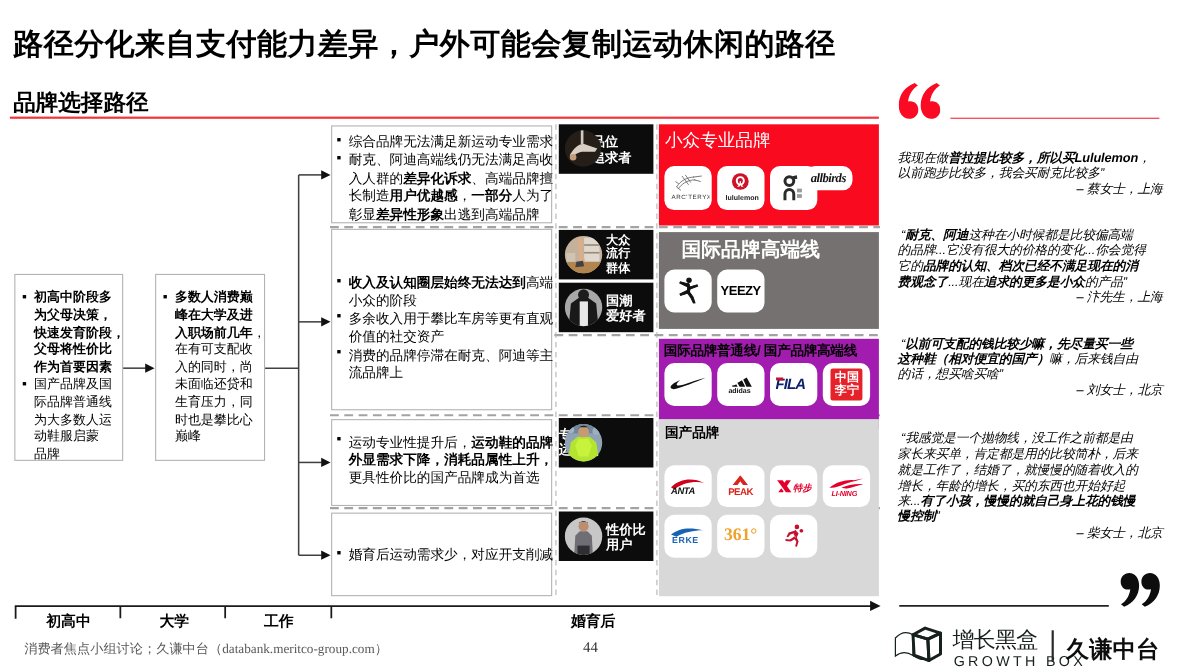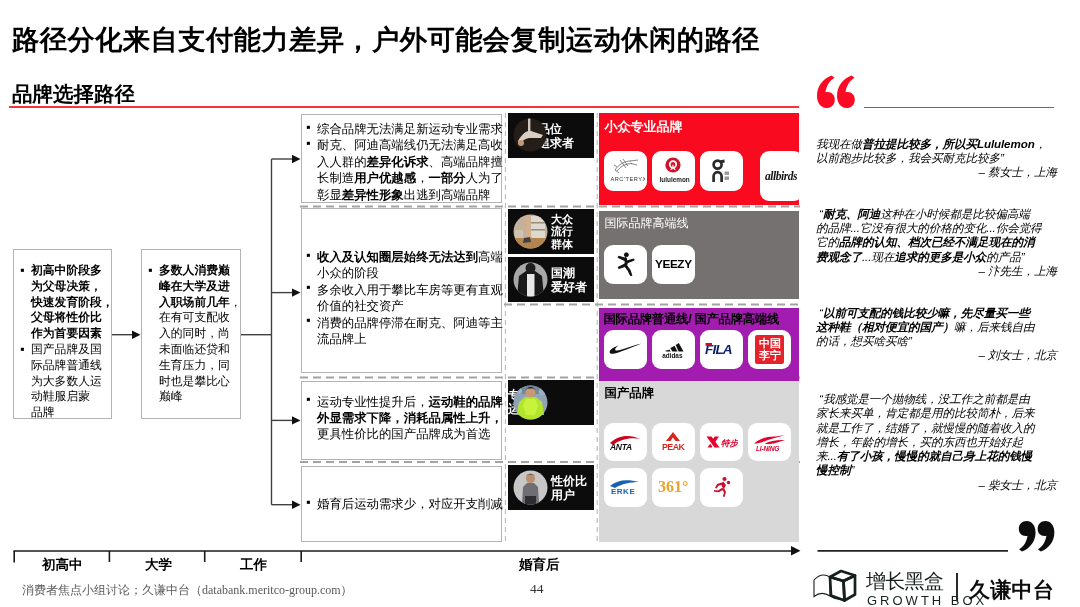--- a/index.html
+++ b/index.html
@@ -207,21 +207,21 @@
   <path d="M9,35 L10,17 L14,13 L21,13 L25,17 L26,35 Z" fill="#6e6e74"></path>
   <rect x="12" y="26" width="11" height="9" fill="#2e2e33"></rect>
   <circle cx="17.5" cy="8.5" r="4.6" fill="#bb8f6e"></circle>
   <path d="M13,7.5 A4.6,4.6 0 0 1 22,7.5 L21,4.5 L14,4.5 Z" fill="#222"></path>
       </g>
 </svg>
 <div class="lbl" style="margin-left:43px">性价比<br>用户</div>
 </div>
 
 <div class="a" style="left:598.5px;top:113px;width:200px;height:92px;background:#fa0a1e">
- <div class="a" style="left:6px;top:5px;font-size:13px;font-weight:bold;color:#fff">小众专业品牌</div>
+ <div class="a" style="left:6px;top:5px;font-size:16px;font-weight:normal;color:#fff">小众专业品牌</div>
  <div class="tile" style="left:5px;top:38px;width:43px;height:39.5px">
    <svg width="40" height="28" viewBox="0 0 40 28">
      <g stroke="#555" stroke-width="0.7" fill="none">
      <path d="M10,13 C14,7 20,4 26,4 M12,14 C16,9 21,6.5 27,6.5 M15,3 L21,11 M18,2 L23,9 M25,4 L33,3 M26,6.5 L32,8 M10,13 L14,16 M12,10 L9,8"></path>
      </g>
      <text x="5.5" y="24" font-size="5.6" letter-spacing="0.55" fill="#333" font-family="Liberation Sans">ARC'TERYX</text>
    </svg>
  </div>
  <div class="tile" style="left:53.3px;top:38px;width:43px;height:39.5px">
    <svg width="34" height="28" viewBox="0 0 34 28">
@@ -236,27 +236,27 @@
      <circle cx="8.6" cy="5.6" r="4"></circle>
      <path d="M4.6,23 L4.6,17.2 A4,4 0 0 1 12.6,17.2 L12.6,23"></path>
     </g>
     <path d="M11.2,1.2 L15.4,0.4 L15.8,3.4 L12.4,4.2 Z" fill="#2b2b2b"></path>
     <g fill="#9a9a9a">
           <rect x="15.5" y="12.5" width="4.5" height="3.4"></rect>
           <rect x="15.5" y="17.5" width="4.5" height="3.4"></rect>
         </g>
    </svg>
  </div>
- <div class="tile" style="left:161px;top:38px;width:43px;height:50px">
+ <div class="tile" style="left:133px;top:38px;width:43px;height:22px">
    <div style="font-family:'Liberation Serif',serif;font-style:italic;font-size:11.5px;font-weight:bold;color:#111;letter-spacing:-0.5px">allbirds</div>
  </div>
 </div>
 
 <div class="a" style="left:598.5px;top:210.6px;width:200px;height:88.5px;background:#767171">
- <div class="a" style="left:6px;top:4px;font-size:12px;font-weight:normal;color:#fff">国际品牌高端线</div>
+ <div class="a" style="left:21px;top:4px;font-size:18px;font-weight:bold;color:#fff">国际品牌高端线</div>
  <div class="tile" style="left:5px;top:34px;width:43px;height:39.5px">
    <svg width="22" height="24" viewBox="0 0 24 26">
     <g stroke="#111" fill="#111">
      <circle cx="13.5" cy="3" r="2.2"></circle>
      <path d="M12.5,5.5 L14.8,10.5 L13.8,15 L12,13 Z"></path>
      <path d="M13.8,7 L5,4.5 L4.3,5.8 L12.6,9.8 Z"></path>
      <path d="M14.5,9.5 L21.5,7.5 L22,8.8 L15,11.5 Z"></path>
      <path d="M12.2,12.8 L4.5,16.5 L5.2,18 L13.5,15.3 Z"></path>
      <path d="M13.8,14.5 L17.5,19.5 L19.5,25.5 L18,25.8 L15.5,20.5 L12.2,16 Z"></path>
     </g>

